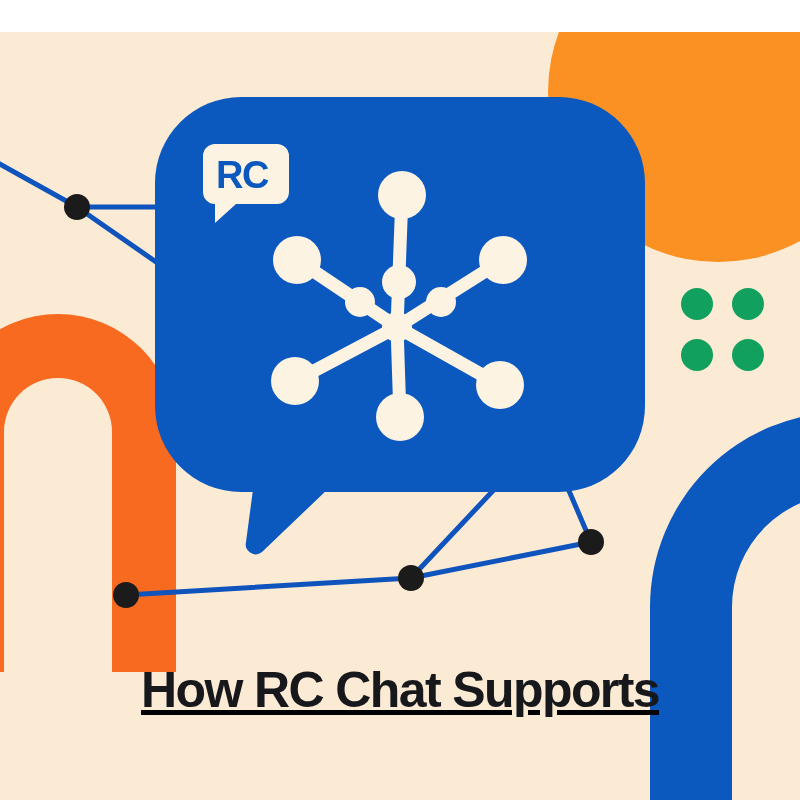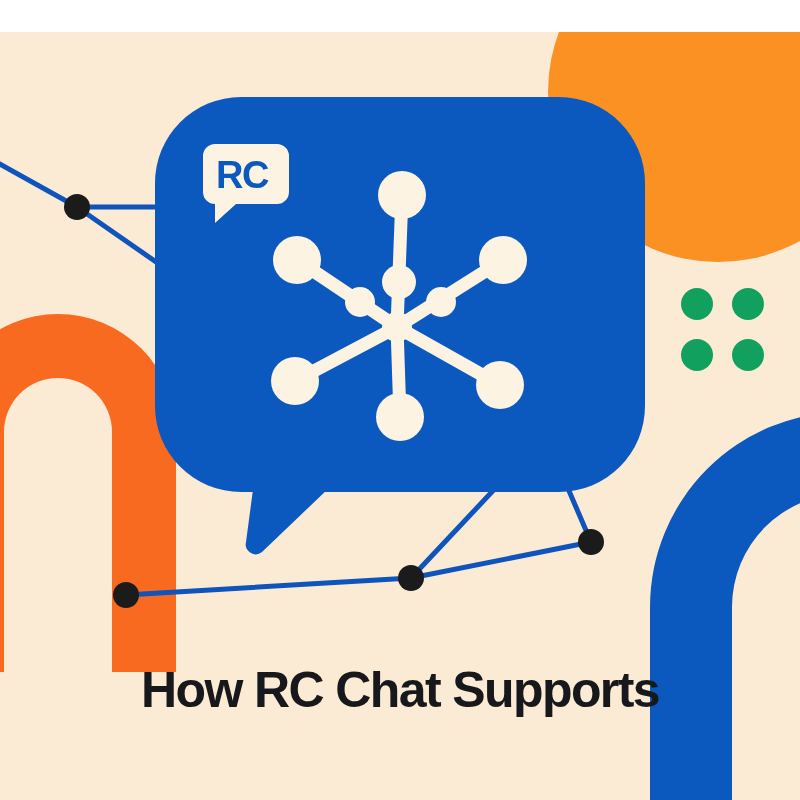--- a/index.html
+++ b/index.html
@@ -25,20 +25,21 @@
     height: 800px;
     display: block;
   }
   #title-block {
     position: absolute;
     left: 0;
     top: 627px;
     width: 800px;
     text-align: center;
     pointer-events: none;
+    text-decoration: underline;
   }
   .title-line {
     display: block;
     font-family: "Liberation Sans", sans-serif;
     font-weight: bold;
     font-size: 50px;
     line-height: 62px;
     letter-spacing: -1.6px;
     color: #17181c;
     white-space: nowrap;

